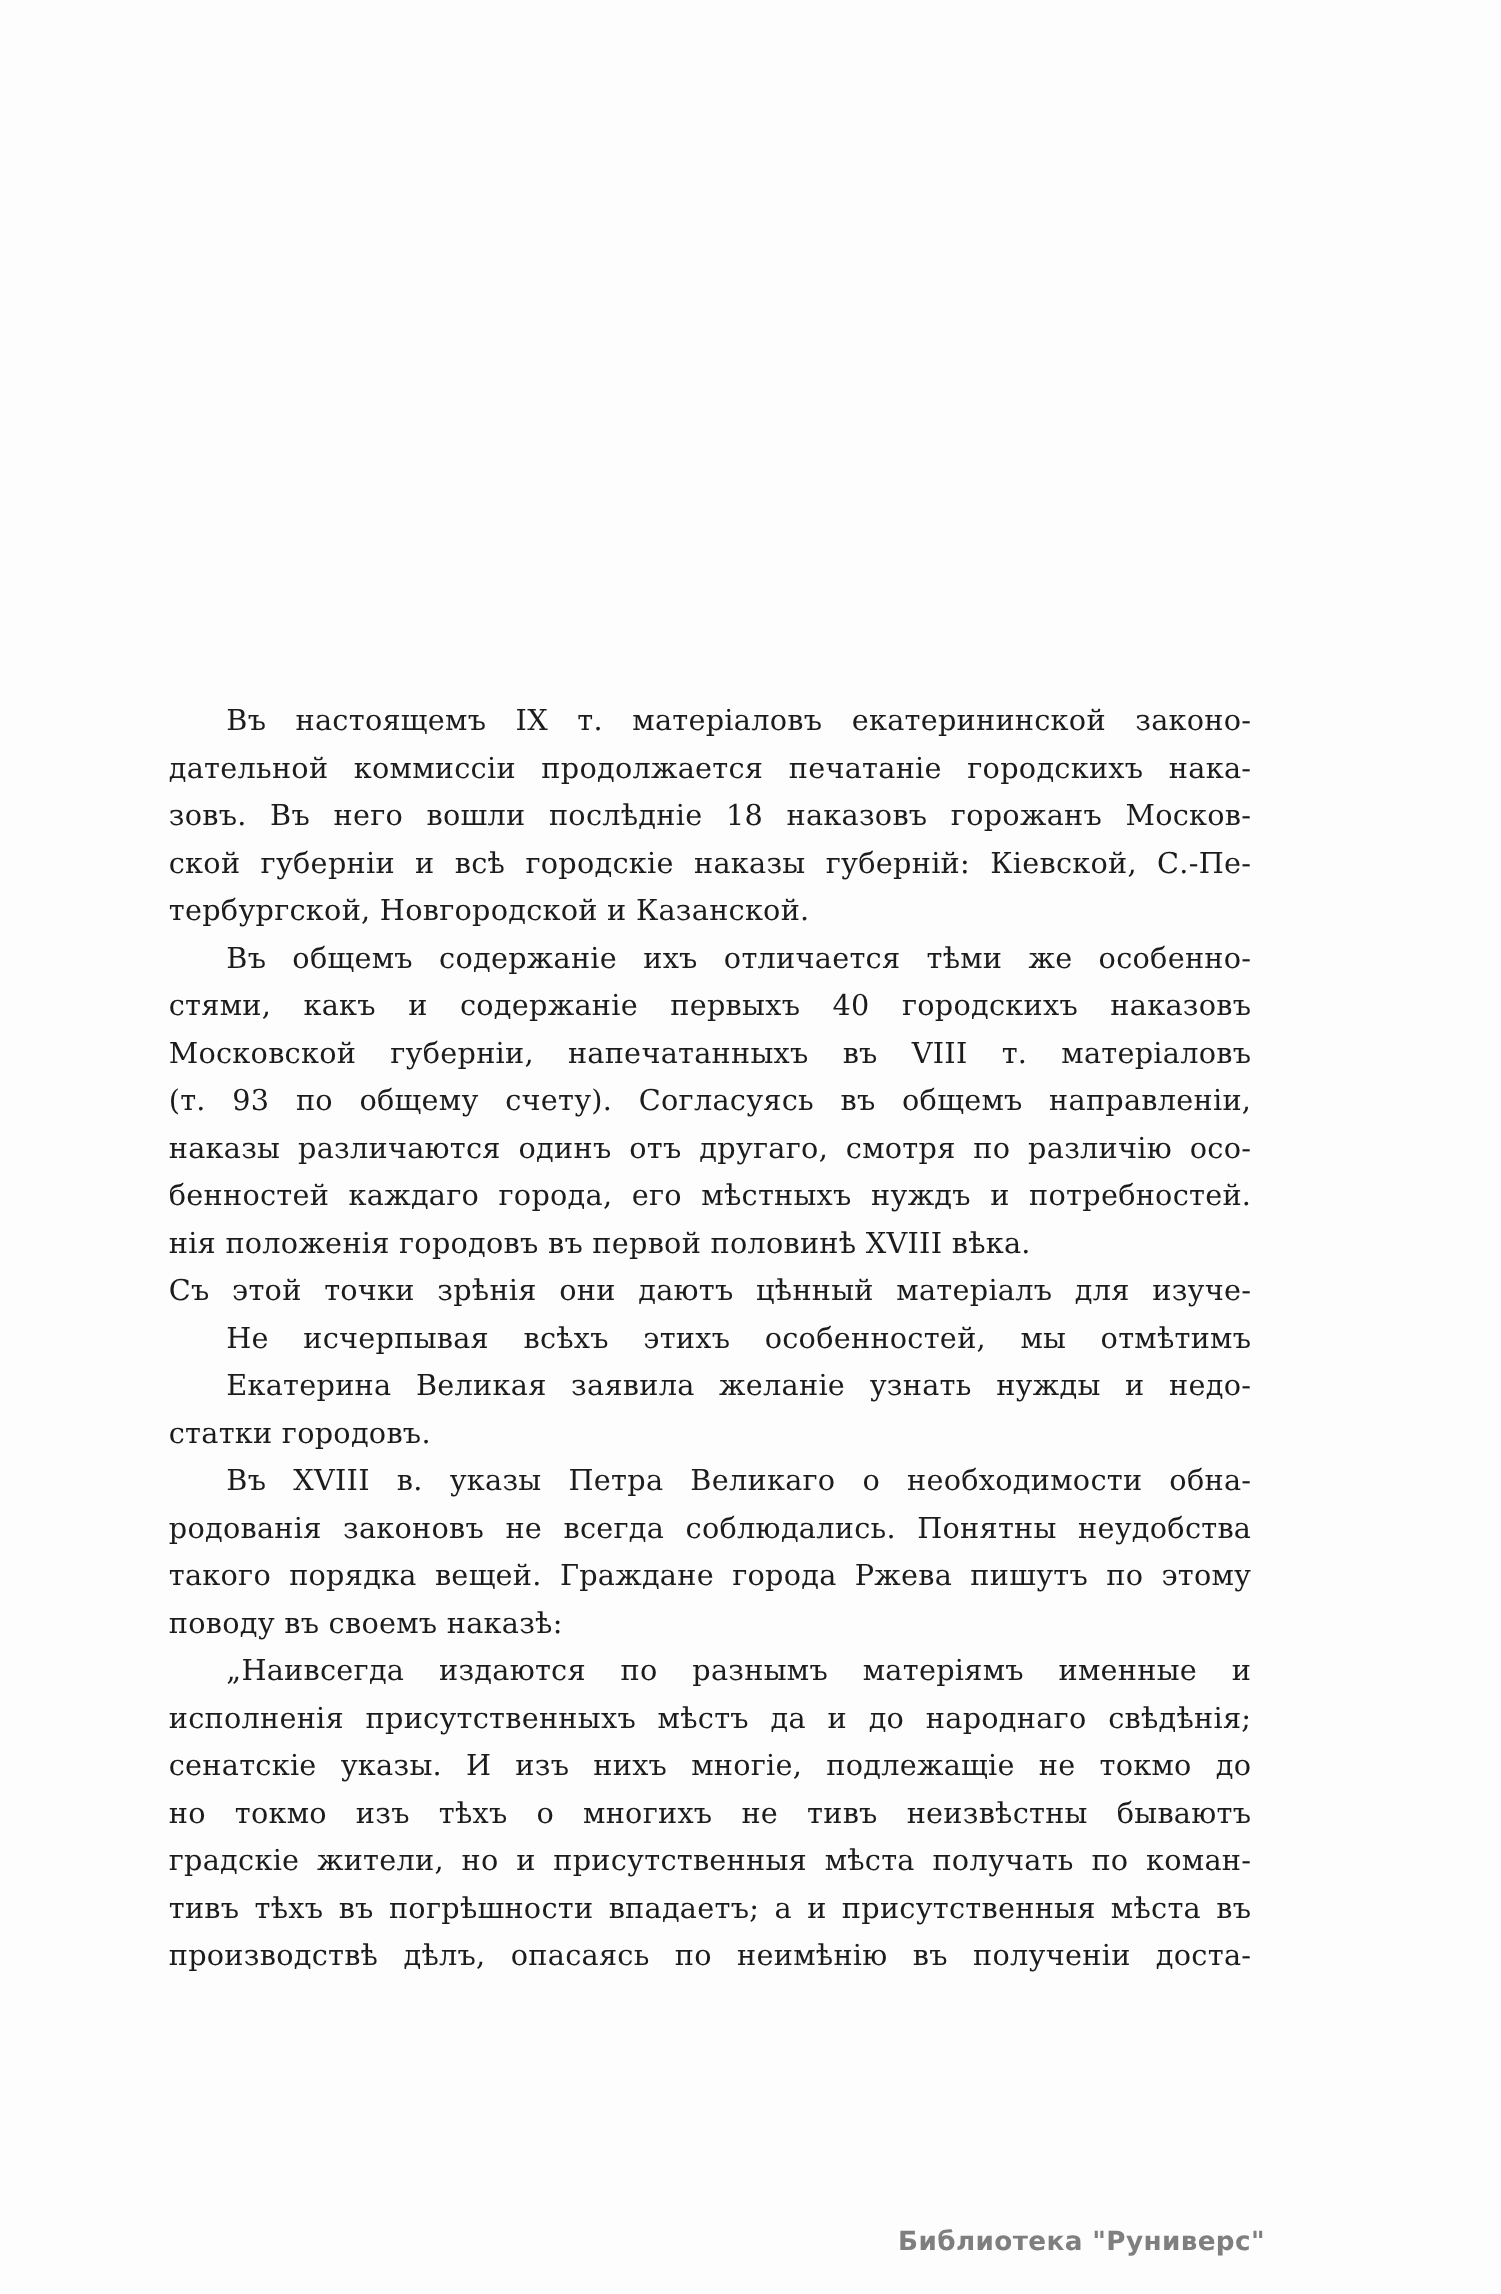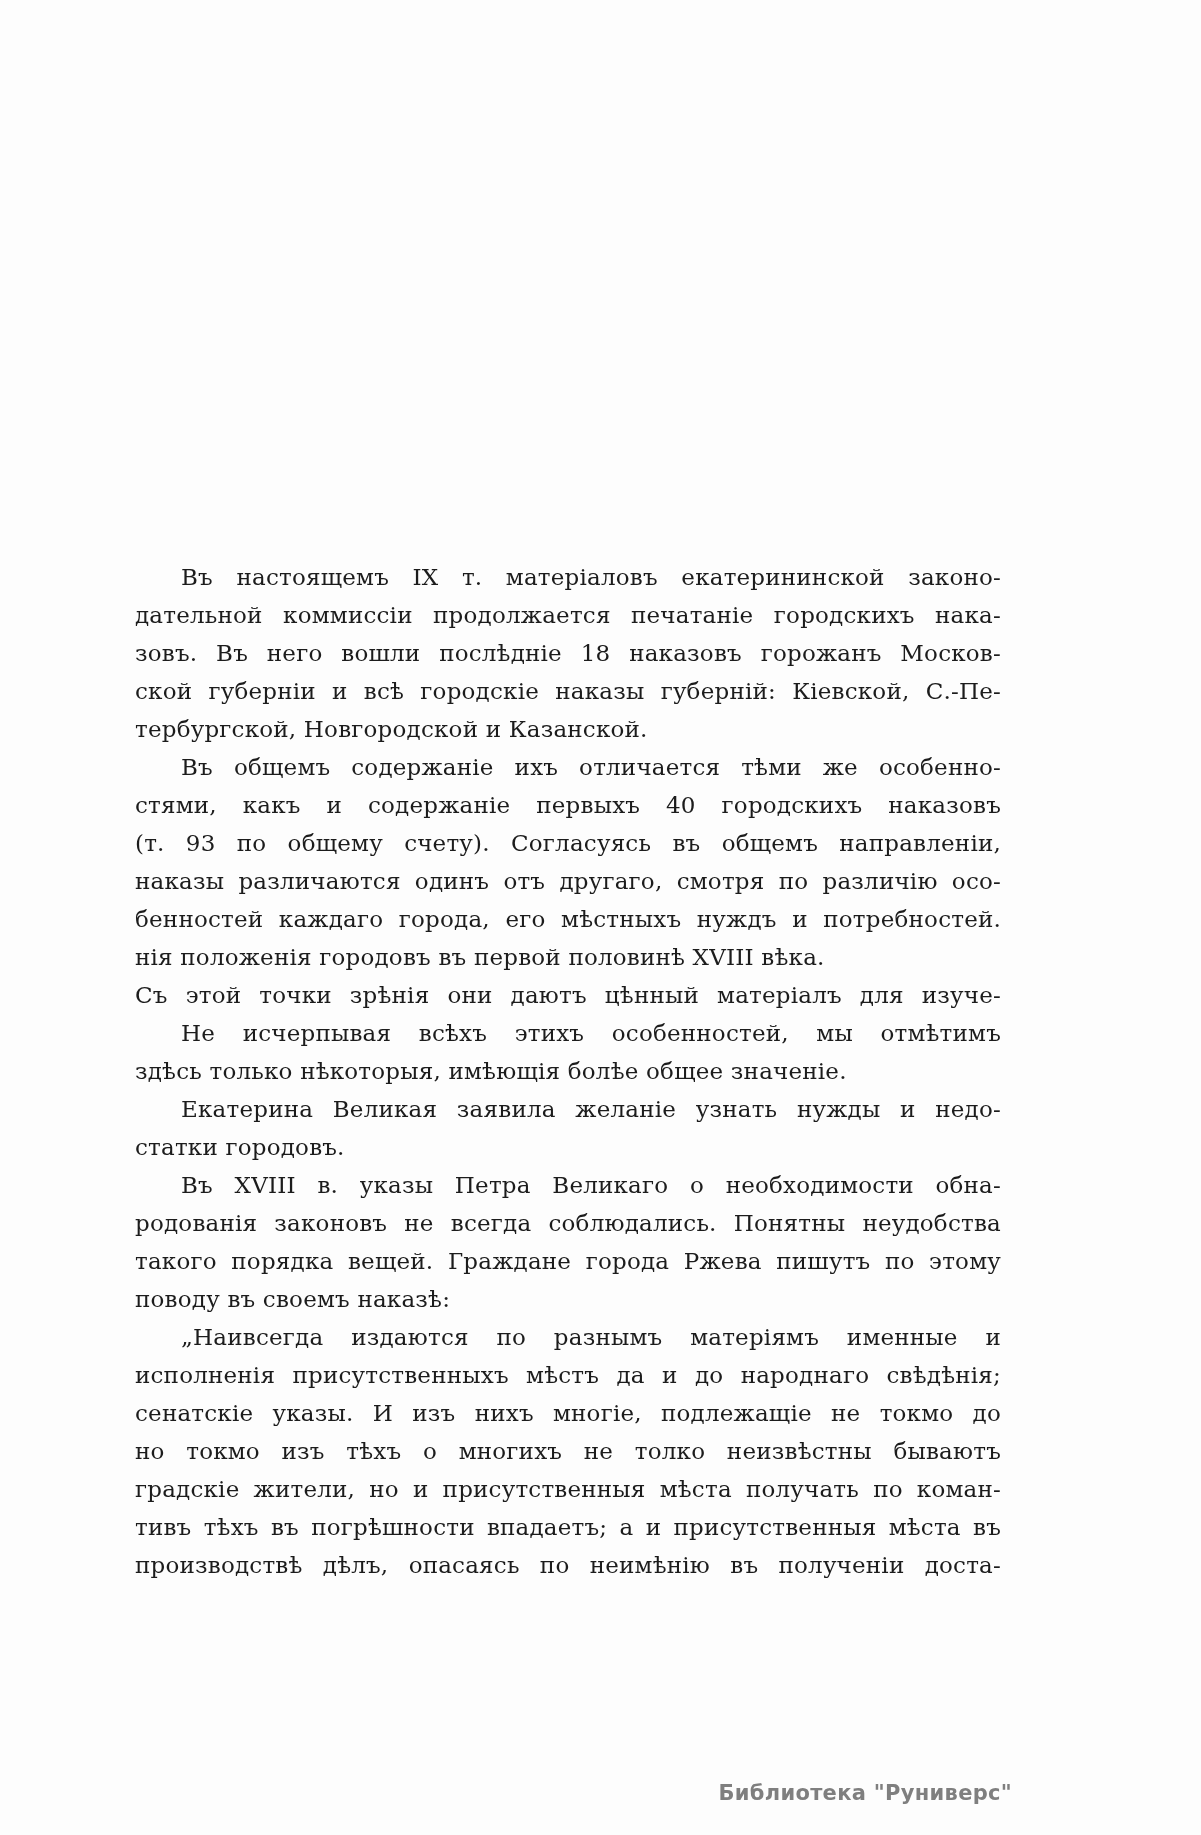--- a/index.html
+++ b/index.html
@@ -58,35 +58,35 @@
 
 <div class="page">
   <div class="text-block" id="text-block" style="color: rgb(28, 28, 28);">
       <div class="line indent">Въ настоящемъ IX т. матеріаловъ екатерининской законо-</div>
       <div class="line">дательной коммиссіи продолжается печатаніе городскихъ нака-</div>
       <div class="line">зовъ. Въ него вошли послѣдніе 18 наказовъ горожанъ Москов-</div>
       <div class="line">ской губерніи и всѣ городскіе наказы губерній: Кіевской, С.-Пе-</div>
       <div class="line last">тербургской, Новгородской и Казанской.</div>
       <div class="line indent">Въ общемъ содержаніе ихъ отличается тѣми же особенно-</div>
       <div class="line">стями, какъ и содержаніе первыхъ 40 городскихъ наказовъ</div>
+      <div class="line">Московской губерніи, напечатанныхъ въ VIII т. матеріаловъ</div>
       <div class="line">(т. 93 по общему счету). Согласуясь въ общемъ направленіи,</div>
       <div class="line">наказы различаются одинъ отъ другаго, смотря по различію осо-</div>
       <div class="line">бенностей каждаго города, его мѣстныхъ нуждъ и потребностей.</div>
       <div class="line last">нія положенія городовъ въ первой половинѣ XVIII вѣка.</div>
       <div class="line">Съ этой точки зрѣнія они даютъ цѣнный матеріалъ для изуче-</div>
       <div class="line indent">Не исчерпывая всѣхъ этихъ особенностей, мы отмѣтимъ</div>
-      <div class="line last">здѣсь только нѣкоторыя, имѣющія болѣе общее значеніе.</div>
       <div class="line indent">Екатерина Великая заявила желаніе узнать нужды и недо-</div>
       <div class="line last">статки городовъ.</div>
       <div class="line indent">Въ XVIII в. указы Петра Великаго о необходимости обна-</div>
       <div class="line">родованія законовъ не всегда соблюдались. Понятны неудобства</div>
       <div class="line">такого порядка вещей. Граждане города Ржева пишутъ по этому</div>
       <div class="line last">поводу въ своемъ наказѣ:</div>
       <div class="line indent">„Наивсегда издаются по разнымъ матеріямъ именные и</div>
       <div class="line">исполненія присутственныхъ мѣстъ да и до народнаго свѣдѣнія;</div>
       <div class="line">сенатскіе указы. И изъ нихъ многіе, подлежащіе не токмо до</div>
-      <div class="line">но токмо изъ тѣхъ о многихъ не толко неизвѣстны бываютъ</div>
+      <div class="line">но токмо изъ тѣхъ о многихъ не тивъ неизвѣстны бываютъ</div>
       <div class="line">градскіе жители, но и присутственныя мѣста получать по коман-</div>
       <div class="line">тивъ тѣхъ въ погрѣшности впадаетъ; а и присутственныя мѣста въ</div>
       <div class="line">производствѣ дѣлъ, опасаясь по неимѣнію въ полученіи доста-</div>
     </div>
   <div class="watermark" style="color: rgb(127, 127, 127);">Библиотека "Руниверс"</div>
 </div>
 
 </body></html>

